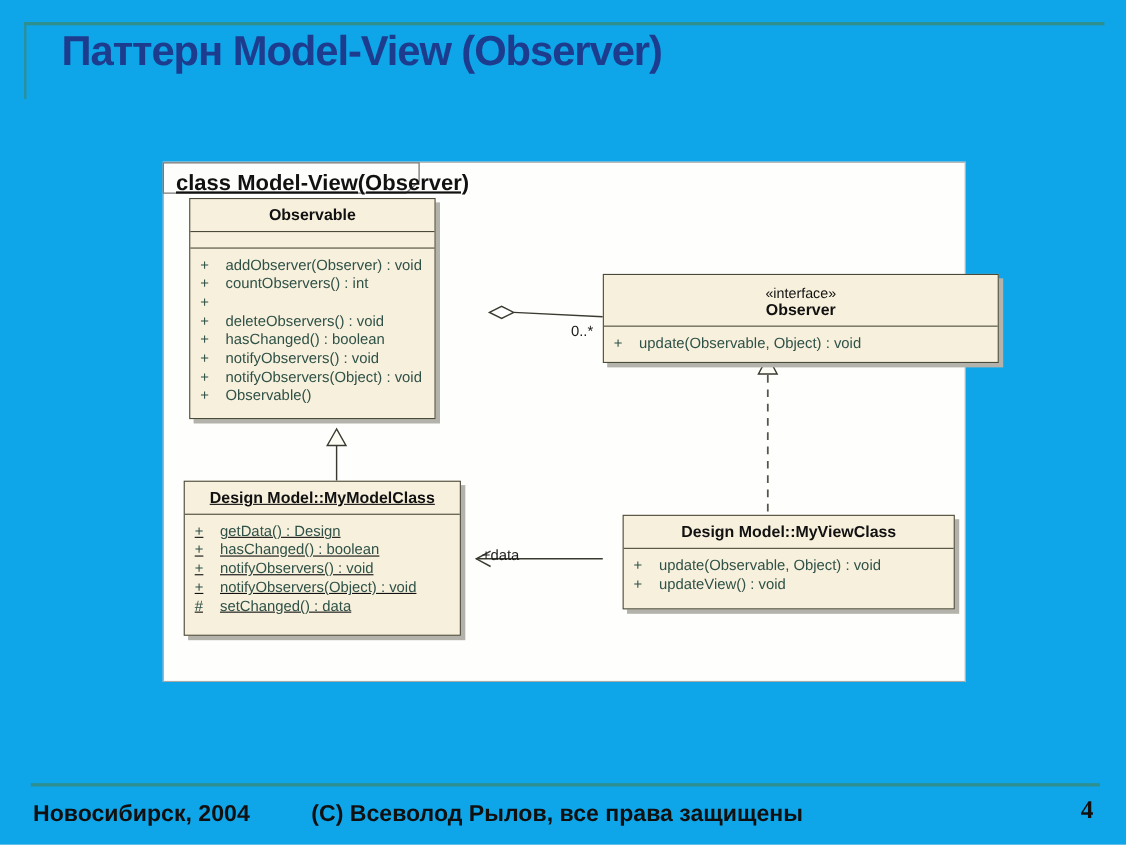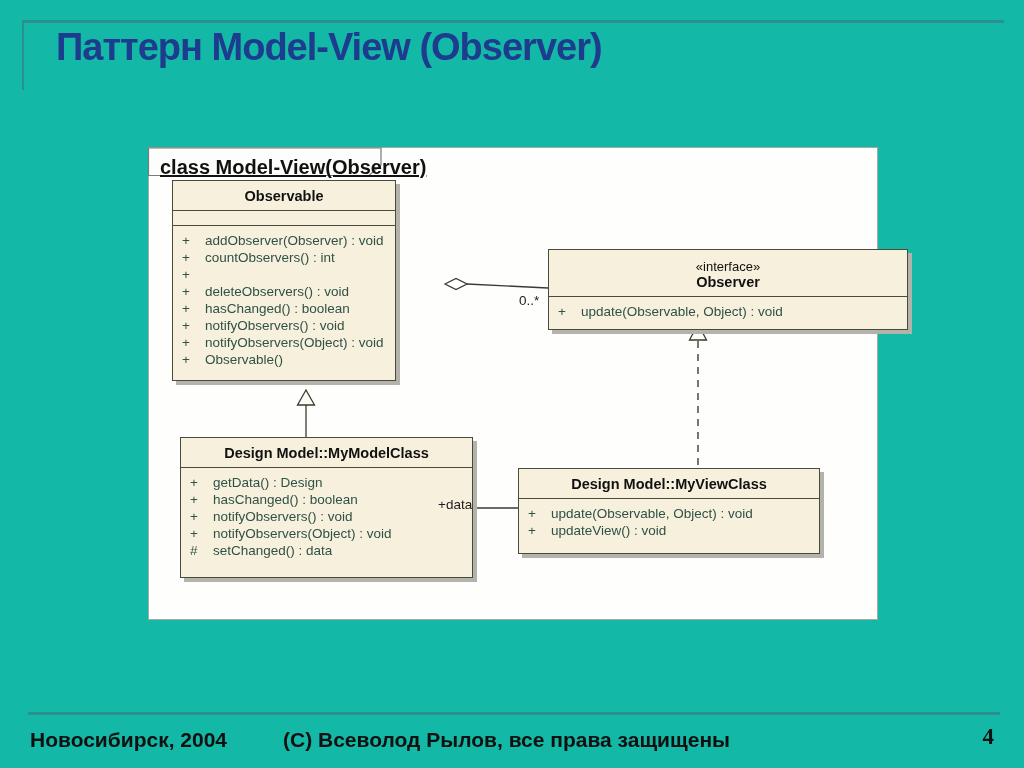--- a/index.html
+++ b/index.html
@@ -1,20 +1,20 @@
 <!DOCTYPE html>
 <html><head>
 <meta charset="utf-8">
 <style>
   * { margin: 0; padding: 0; box-sizing: border-box; }
   html, body { background: #e8e8e8; }
   .slide {
     position: relative;
     width: 1024px; height: 768px;
-    background: #14b8a6;
+    background: #0ea5e9;
     overflow: hidden;
     font-family: "Liberation Sans", sans-serif;
   }
   
   .top-rule { position: absolute; left: 22px; top: 20px; width: 982px; height: 3px; background: #2E8F8F; }
   .left-tick { position: absolute; left: 22px; top: 20px; width: 2px; height: 70px; background: #2E8F8F; }
   .slide-title {
     position: absolute; left: 56px; top: 26px;
     font-size: 38px; font-weight: 600; letter-spacing: -1px;
     color: #1E3C8E; white-space: nowrap;
@@ -142,21 +142,21 @@
       <span>Observer</span>
     </div>
     <div class="uml-methods" style="padding-bottom:9px;">
         <div class="member-row">
           <span class="vis">+</span>
           <span class="sig">update(Observable, Object) : void</span>
         </div>
       </div>
   </div>
 
-  <div class="uml-box" style="left:180px; top:437px; width:293px;">
+  <div class="uml-box" style="left:167px; top:437px; width:252px;text-decoration:underline;">
     <div class="uml-head">Design Model::MyModelClass</div>
     <div class="uml-methods" style="padding-bottom:18px;">
         <div class="member-row">
           <span class="vis">+</span>
           <span class="sig">getData() : Design</span>
         </div>
         <div class="member-row">
           <span class="vis">+</span>
           <span class="sig">hasChanged() : boolean</span>
         </div>
@@ -168,21 +168,21 @@
           <span class="vis">+</span>
           <span class="sig">notifyObservers(Object) : void</span>
         </div>
         <div class="member-row">
           <span class="vis">#</span>
           <span class="sig">setChanged() : data</span>
         </div>
       </div>
   </div>
 
-  <div class="uml-box" style="left:518px; top:468px; width:302px;">
+  <div class="uml-box" style="left:566px; top:468px; width:302px;">
     <div class="uml-head">Design Model::MyViewClass</div>
     <div class="uml-methods" style="padding-bottom:14px;">
         <div class="member-row">
           <span class="vis">+</span>
           <span class="sig">update(Observable, Object) : void</span>
         </div>
         <div class="member-row">
           <span class="vis">+</span>
           <span class="sig">updateView() : void</span>
         </div>

